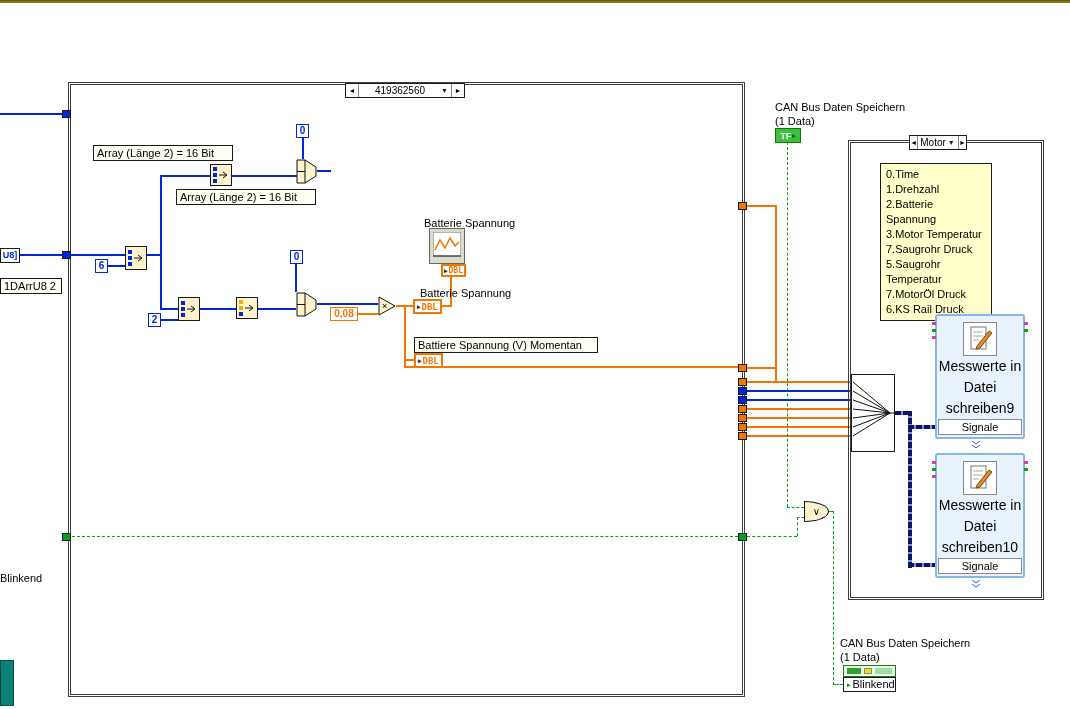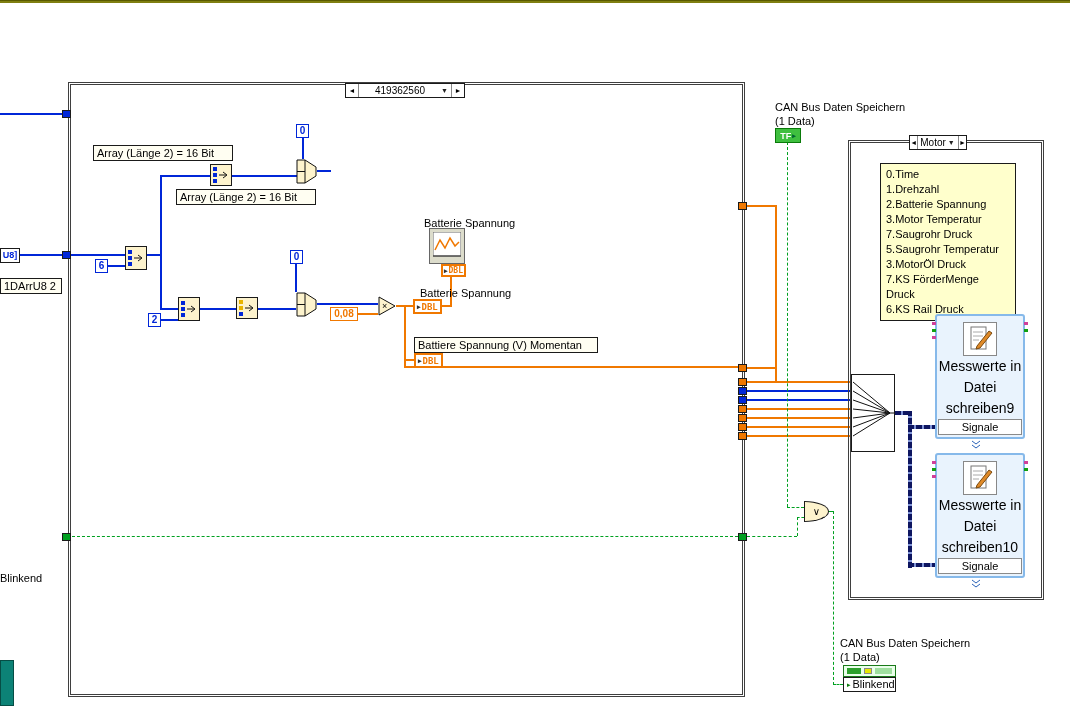--- a/index.html
+++ b/index.html
@@ -238,29 +238,28 @@
 <div class="struct" style="left:848px;top:140px;width:196px;height:460px"></div>
 <div class="sel" style="left:909px;top:135px;width:58px">
   <span class="ar">◄</span>
   <span class="sep"></span>
   <span class="val">Motor</span>
   <span class="dd">▼</span>
   <span class="sep"></span>
   <span class="ar">►</span>
 </div>
 
-<div class="ylist" style="left:880px;top:163px;width:136px">
+<div class="ylist" style="left:880px;top:163px;width:112px">
   <div>0.Time</div>
   <div>1.Drehzahl</div>
   <div>2.Batterie Spannung</div>
   <div>3.Motor Temperatur</div>
   <div>7.Saugrohr Druck</div>
   <div>5.Saugrohr Temperatur</div>
-  <div>3.MotorÖl Druck</div>
-  <div>7.KS FörderMenge Druck</div>
+  <div>7.MotorÖl Druck</div>
   <div>6.KS Rail Druck</div>
 </div>
 
 <div class="merge" style="left:851px;top:374px;width:44px;height:78px">
   <svg width="42" height="76">
     <path d="M1 7 L38 38 M1 16 L38 38 M1 25 L38 38 M1 34 L38 38 M1 43 L38 38 M1 52 L38 38 M1 61 L38 38 M38 38 H42" stroke="#111" fill="none"></path>
   </svg>
 </div>
 
 <div class="xvi" style="left:935px;top:314px">

